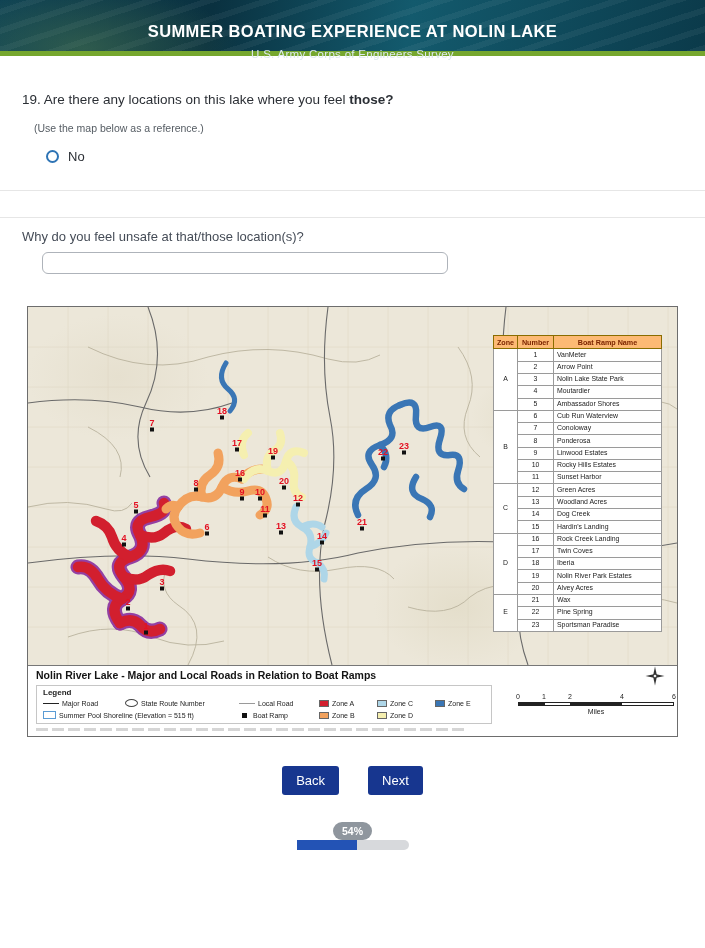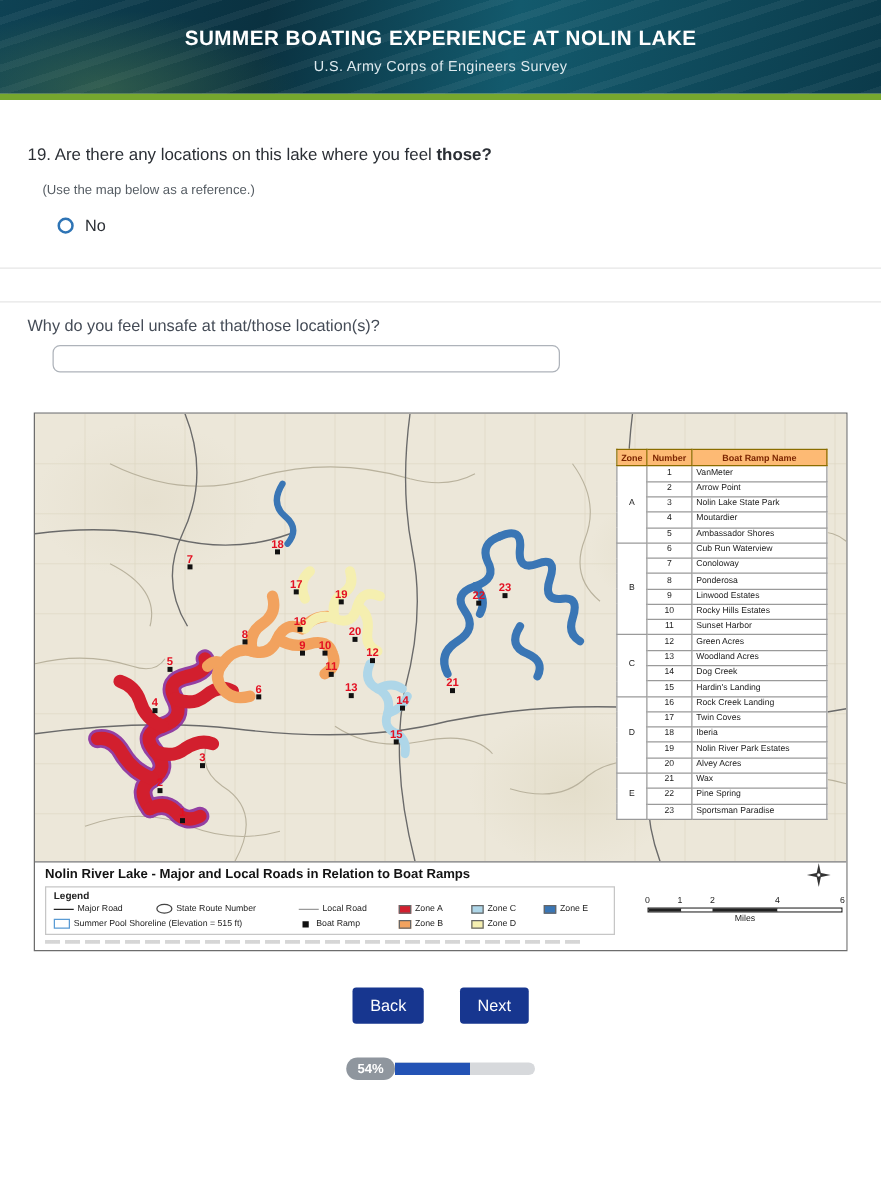--- a/index.html
+++ b/index.html
@@ -6,21 +6,21 @@
   html,body { margin:0; padding:0; }
   body {
     width:705px; height:948px; overflow:hidden;
     background:#ffffff;
     font-family:"Liberation Sans", sans-serif;
     color:#2d3035;
   }
 
   
   .hdr {
-    height:80px;
+    height:56px;
     background:
       radial-gradient(220px 90px at 12% 95%, rgba(110,150,80,0.35), transparent 70%),
       repeating-linear-gradient(-18deg, rgba(255,255,255,0.05) 0 6px, transparent 6px 18px),
       linear-gradient(100deg, #0e4254 0%, #0a3140 30%, #135a6d 58%, #0b3a4a 100%);
     border-bottom:5px solid var(--hdr-green, #76a72e);
     text-align:center;
   }
   .hdr h1 {
     margin:0; padding-top:22px;
     font-size:16.5px; font-weight:700; letter-spacing:0.4px; color:#ffffff;
@@ -121,21 +121,21 @@
   .scale-bar .seg.b { background:#222; }
   .scale-bar .seg.w { background:#fff; }
   .scale-unit { text-align:center; font-size:7px; color:#222; margin-top:2px; width:156px; }
 
   
   .nav-row { display:flex; justify-content:center; gap:29px; margin-top:29px; }
   .nav-btn {
     background:var(--btn-blue,#17368f); color:#fff; border:none; border-radius:3px;
     font-family:"Liberation Sans", sans-serif; font-size:13px; padding:7px 14px; cursor:pointer;
   }
-  .progress-row { display:flex; justify-content:center; align-items:center; margin-top:27px; }
+  .progress-row { display:flex; justify-content:center; align-items:center; margin-top:27px;flex-direction:column; }
   .progress-pill {
     background:#8f969e; color:#fff; font-size:10.5px; font-weight:700;
     border-radius:9px; padding:3px 9px; z-index:1;
   }
   .progress-track {
     width:112px; height:10px; background:#d7d9dc; border-radius:0 5px 5px 0; overflow:hidden;
   }
   .progress-fill { height:100%; background:var(--prog-fill,#2353b5); }
 </style>
 </head>

